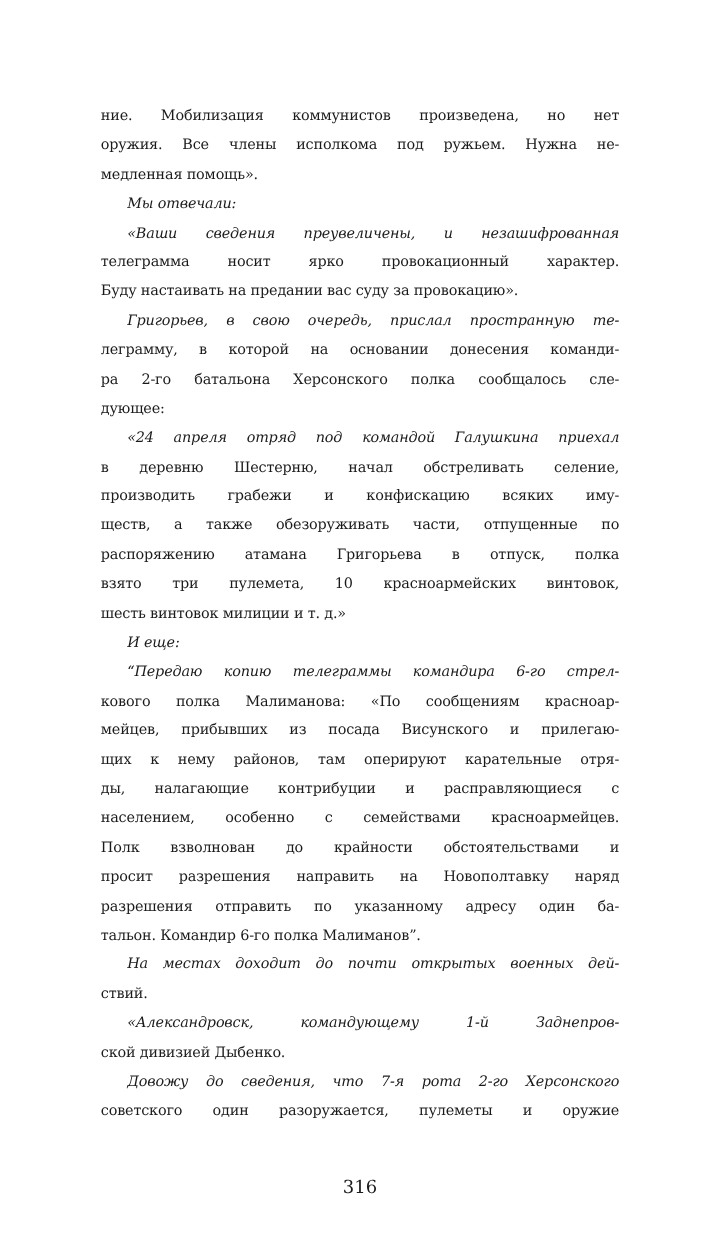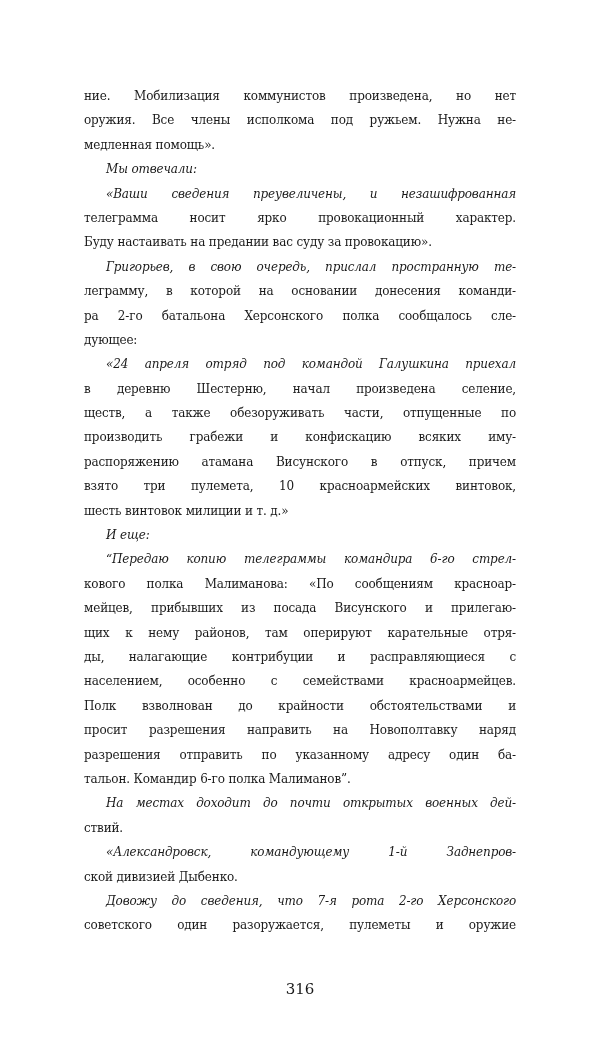--- a/index.html
+++ b/index.html
@@ -57,24 +57,24 @@
     <span class="line last">медленная помощь».</span>
     <span class="line indent last">Мы отвечали:</span>
     <span class="line indent">«Ваши сведения преувеличены, и незашифрованная</span>
     <span class="line">телеграмма носит ярко провокационный характер.</span>
     <span class="line last">Буду настаивать на предании вас суду за провокацию».</span>
     <span class="line indent">Григорьев, в свою очередь, прислал пространную те-</span>
     <span class="line">леграмму, в которой на основании донесения команди-</span>
     <span class="line">ра 2-го батальона Херсонского полка сообщалось сле-</span>
     <span class="line last">дующее:</span>
     <span class="line indent">«24 апреля отряд под командой Галушкина приехал</span>
-    <span class="line">в деревню Шестерню, начал произведена селение,</span>
+    <span class="line">в деревню Шестерню, начал обстреливать селение,</span>
+    <span class="line">производить грабежи и конфискацию всяких иму-</span>
     <span class="line">ществ, а также обезоруживать части, отпущенные по</span>
-    <span class="line">производить грабежи и конфискацию всяких иму-</span>
-    <span class="line">распоряжению атамана Висунского в отпуск, причем</span>
+    <span class="line">распоряжению атамана Григорьева в отпуск, полка</span>
     <span class="line">взято три пулемета, 10 красноармейских винтовок,</span>
     <span class="line last">шесть винтовок милиции и т. д.»</span>
     <span class="line indent last">И еще:</span>
     <span class="line indent">“Передаю копию телеграммы командира 6-го стрел-</span>
     <span class="line">кового полка Малиманова: «По сообщениям красноар-</span>
     <span class="line">мейцев, прибывших из посада Висунского и прилегаю-</span>
     <span class="line">щих к нему районов, там оперируют карательные отря-</span>
     <span class="line">ды, налагающие контрибуции и расправляющиеся с</span>
     <span class="line">населением, особенно с семействами красноармейцев.</span>
     <span class="line">Полк взволнован до крайности обстоятельствами и</span>

